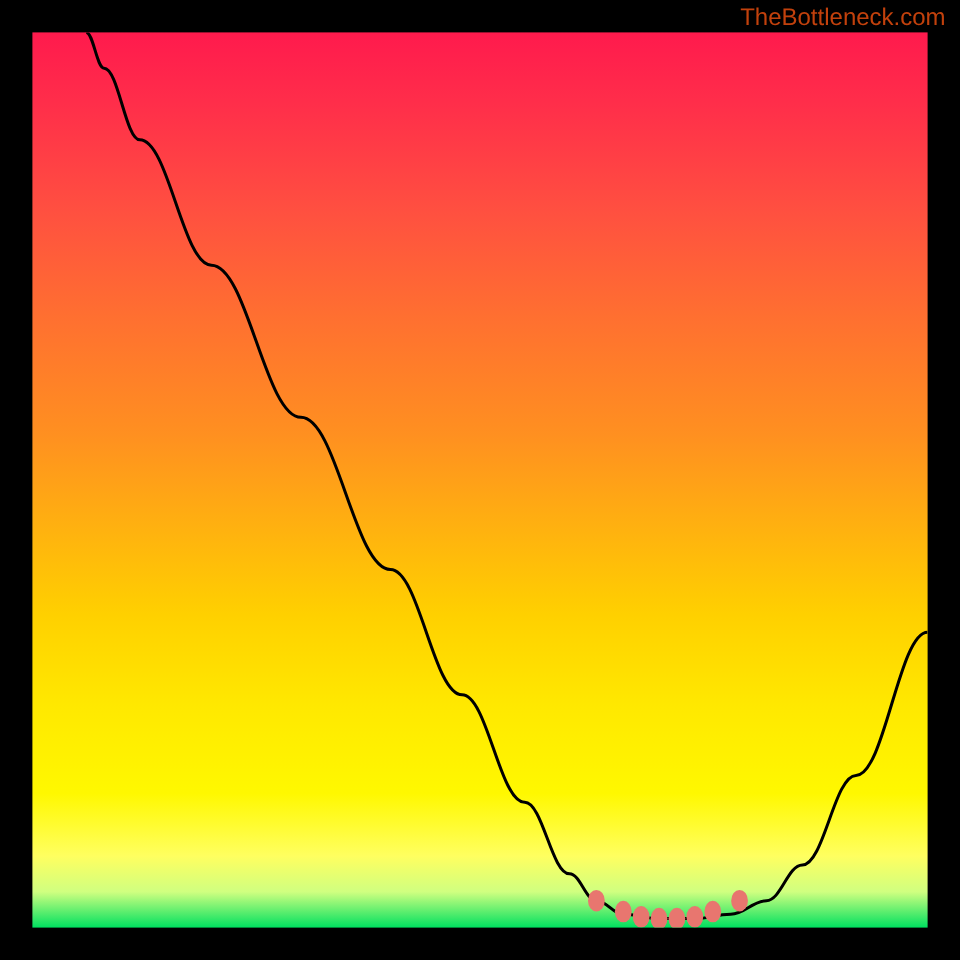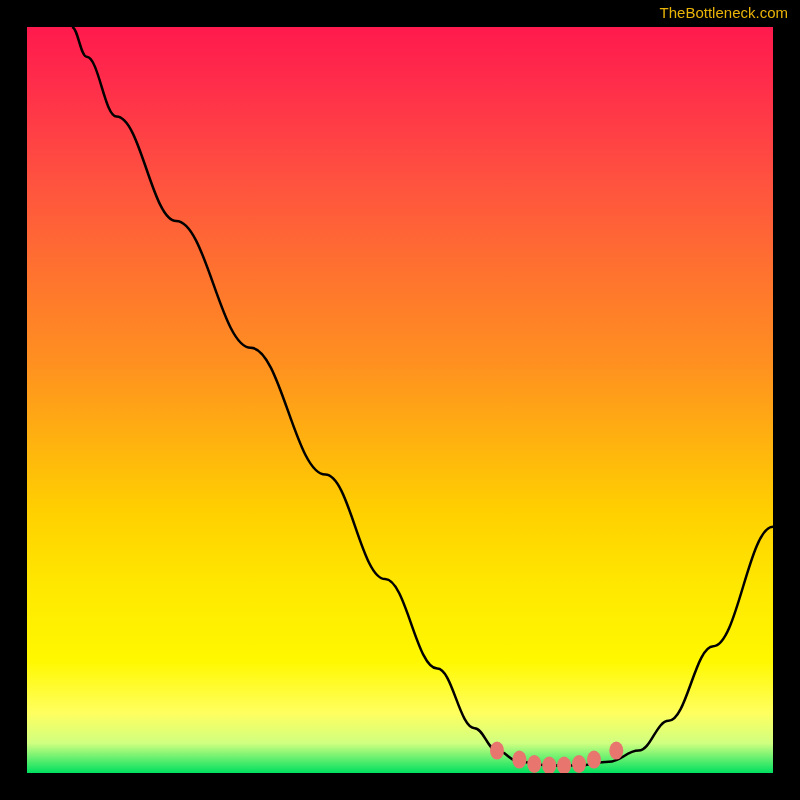--- a/index.html
+++ b/index.html
@@ -7,22 +7,22 @@
     width: 800px;
     height: 800px;
     background: #000;
     position: relative;
     font-family: Arial, sans-serif;
   }
   .watermark {
     position: absolute;
     top: 4px;
     right: 12px;
-    color: #eab308;
-    font-size: 15px;
+    color: #c2410c;
+    font-size: 20px;
     font-weight: normal;
     z-index: 10;
   }
   .plot-area {
     position: absolute;
     left: 27px;
     top: 27px;
     width: 746px;
     height: 746px;
   }

